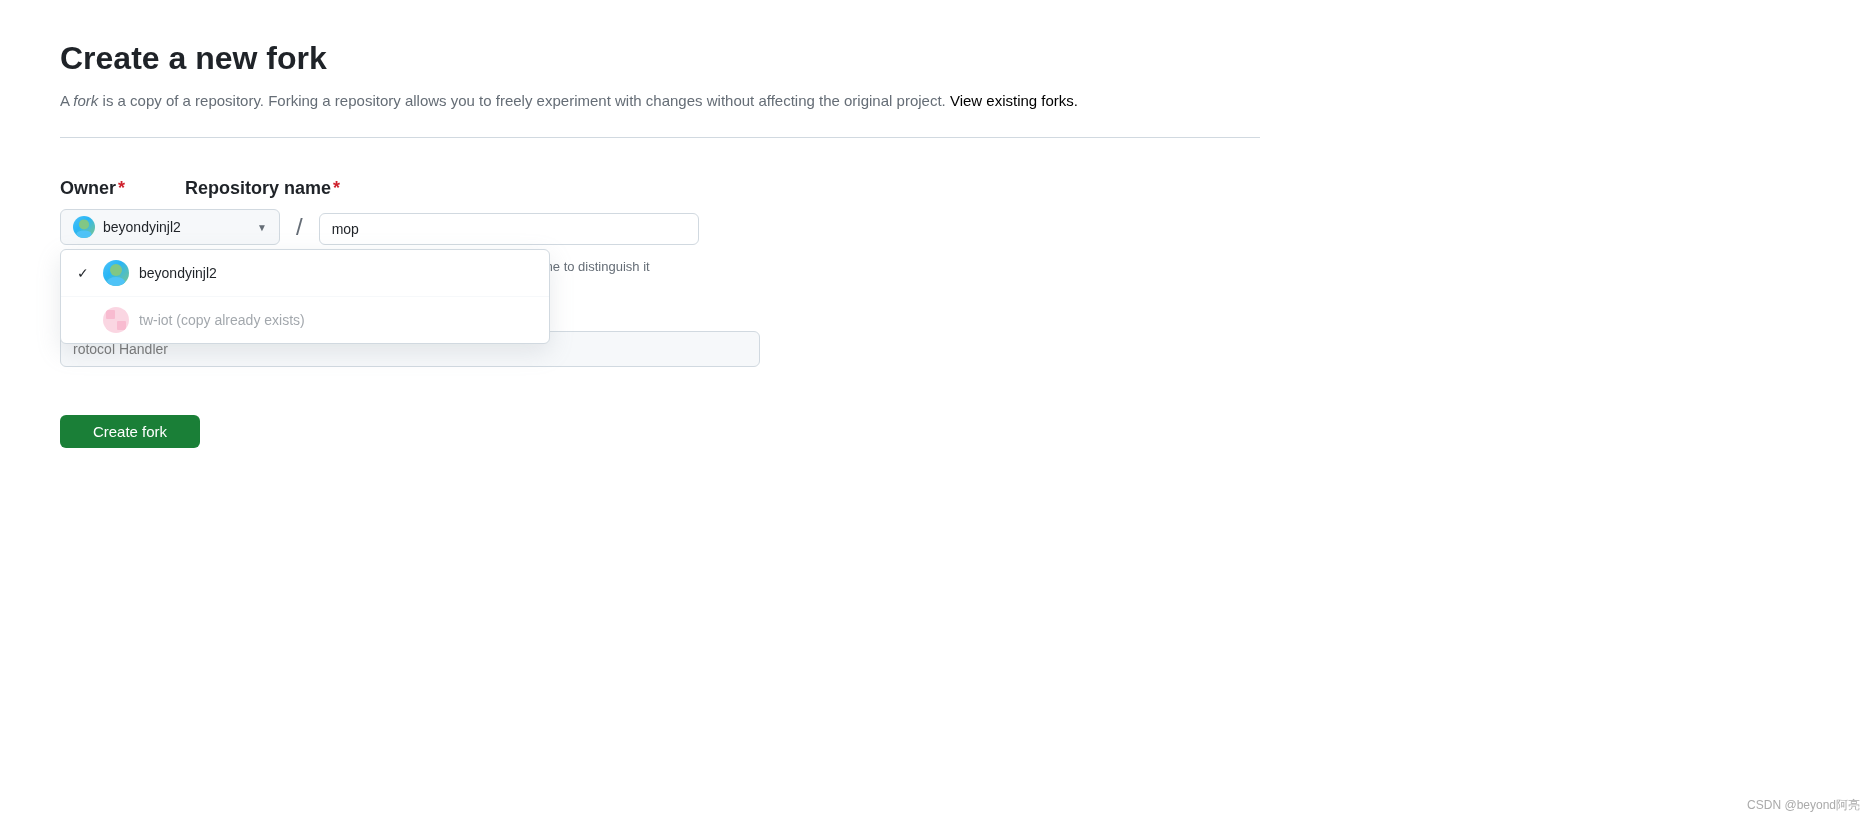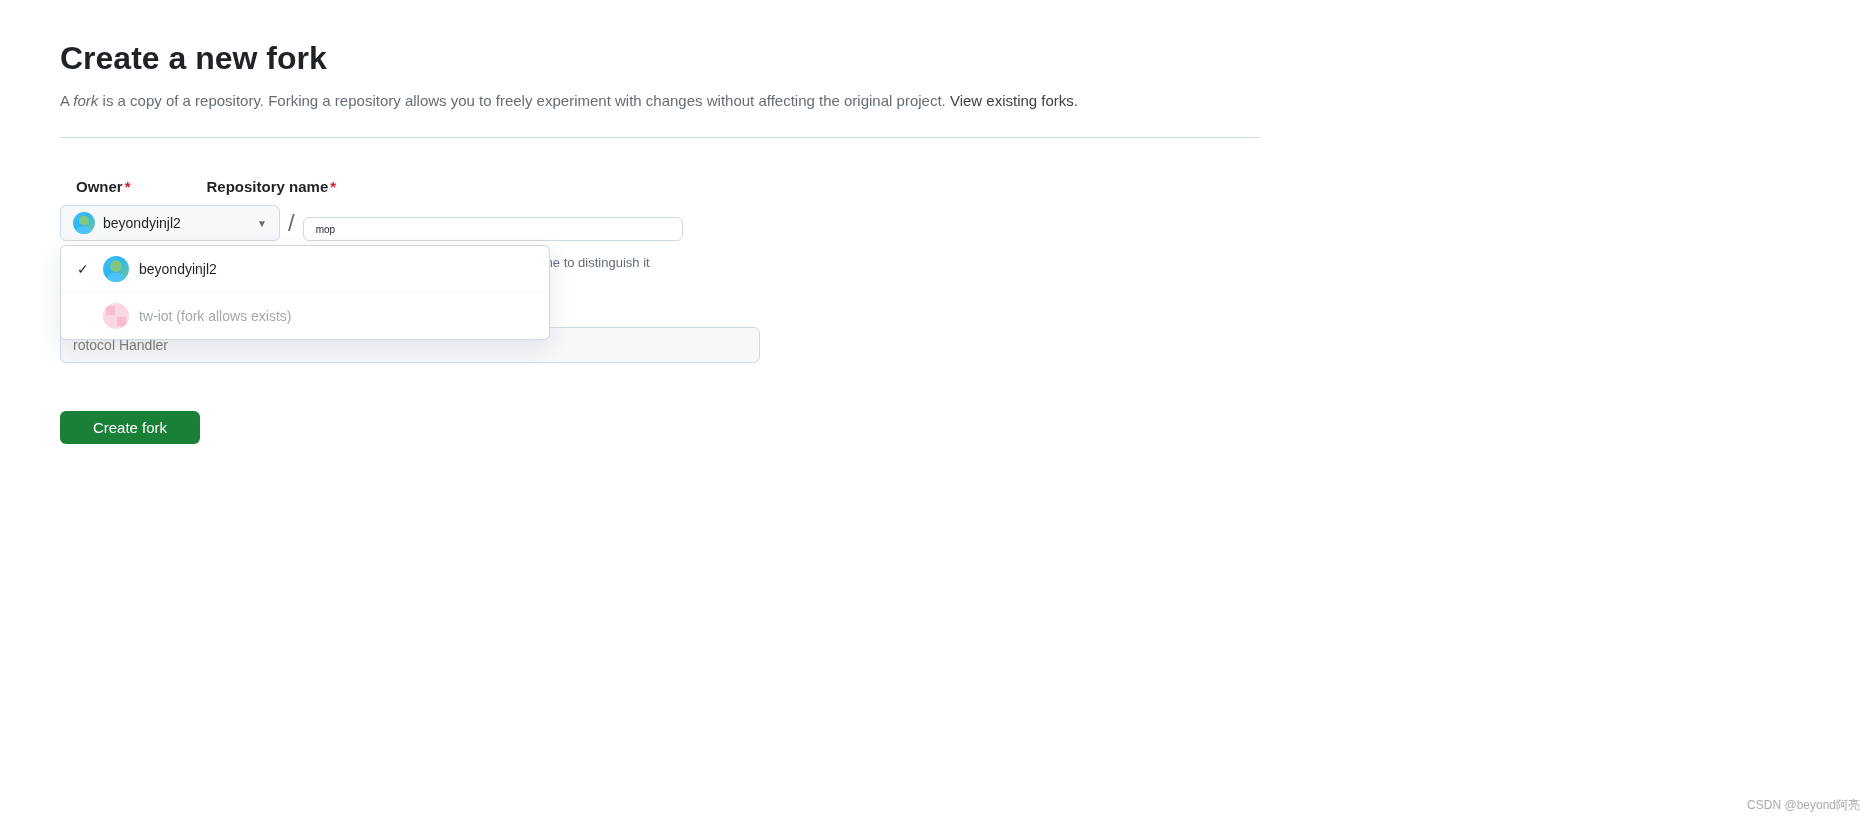--- a/index.html
+++ b/index.html
@@ -31,54 +31,53 @@
       max-width: 1100px;
       margin-bottom: 24px;
     }
 
     .description em {
       font-style: italic;
       text-align: center;
     }
 
     .description a {
-      color: #404040;
+      color: #000000;
       text-decoration: none;
     }
 
     .divider {
       border: none;
       border-top: 1px solid #d1d9e0;
       margin: 20px 0 40px 0;
       max-width: 1200px;
     }
 
     .form-section {
       max-width: 1200px;
     }
 
     .fields-row {
       display: flex;
       align-items: flex-end;
-      gap: 0;
+      gap: 8px;
       margin-bottom: 12px;
       position: relative;
     }
 
     .field-group {
       display: flex;
       flex-direction: column;
       gap: 6px;
     }
 
     .field-label {
-      font-size: 15px;
+      font-size: 18px;
       font-weight: 600;
       color: #1f2328;
-      margin-left: 16px;
     }
 
     .required-star {
       color: #cf222e;
       margin-left: 2px;
     }
 
     .owner-select-wrapper {
       position: relative;
     }
@@ -124,25 +123,25 @@
       color: #656d76;
       padding: 0 8px;
       margin-bottom: 0;
       align-self: flex-end;
       height: 36px;
       display: flex;
       align-items: center;
     }
 
     .repo-name-input {
-      height: 24px;
+      height: 32px;
       padding: 6px 12px;
       border: 1px solid #d1d9e0;
       border-radius: 6px;
-      font-size: 10px;
+      font-size: 14px;
       color: #1f2328;
       min-width: 380px;
       outline: none;
     }
 
     
     .dropdown-menu {
       position: absolute;
       top: calc(100% + 4px);
       left: 0;
@@ -347,21 +346,21 @@
         <div class="dropdown-item" style="opacity:0.6;">
           <span class="check-icon" style="visibility:hidden;">✓</span>
           <span class="item-avatar avatar-twiot">
             <svg viewBox="0 0 26 26" xmlns="http://www.w3.org/2000/svg">
               <rect x="3" y="3" width="9" height="9" rx="1" fill="#f48fb1"></rect>
               <rect x="14" y="3" width="9" height="9" rx="1" fill="#f8bbd0"></rect>
               <rect x="3" y="14" width="9" height="9" rx="1" fill="#f8bbd0"></rect>
               <rect x="14" y="14" width="9" height="9" rx="1" fill="#f48fb1"></rect>
             </svg>
           </span>
-          <span class="item-name item-name-muted">tw-iot (fork allows exists)</span>
+          <span class="item-name item-name-muted">tw-iot (copy already exists)</span>
         </div>
       </div>
     </div>
 
     <div class="separator">/</div>
 
     <div class="field-group">
       <input type="text" class="repo-name-input" value="mop" style="">
     </div>
   </div>

